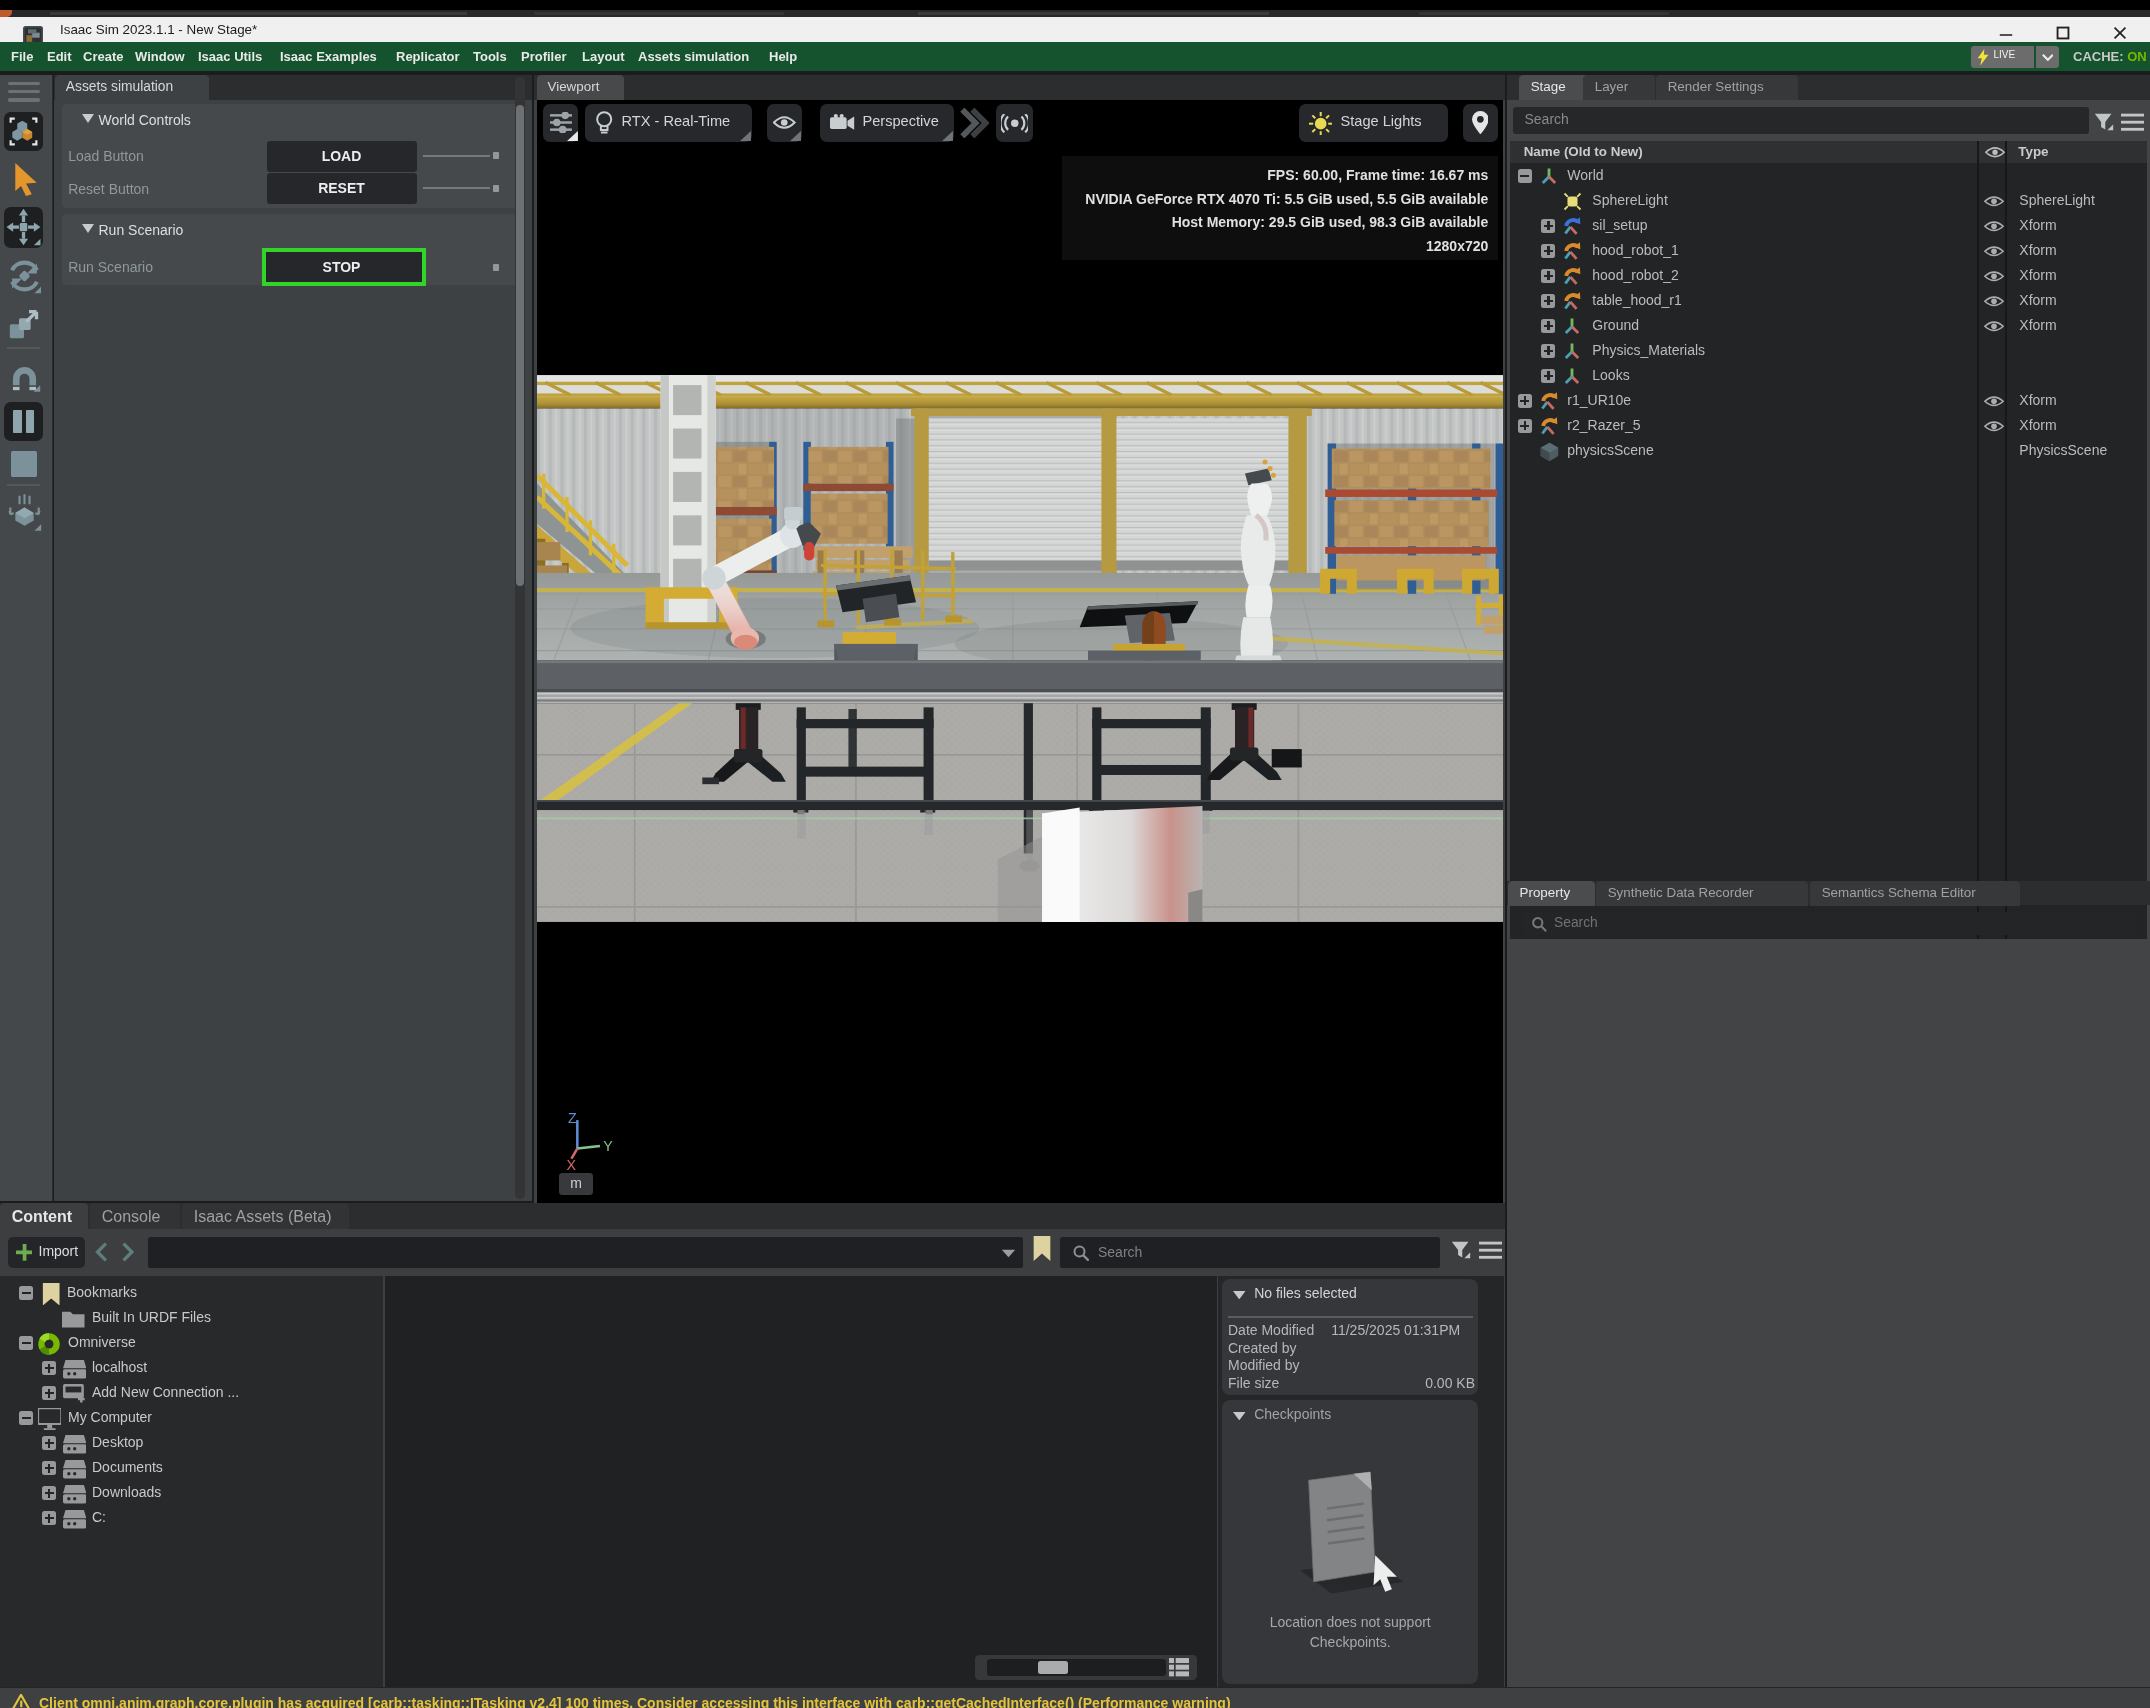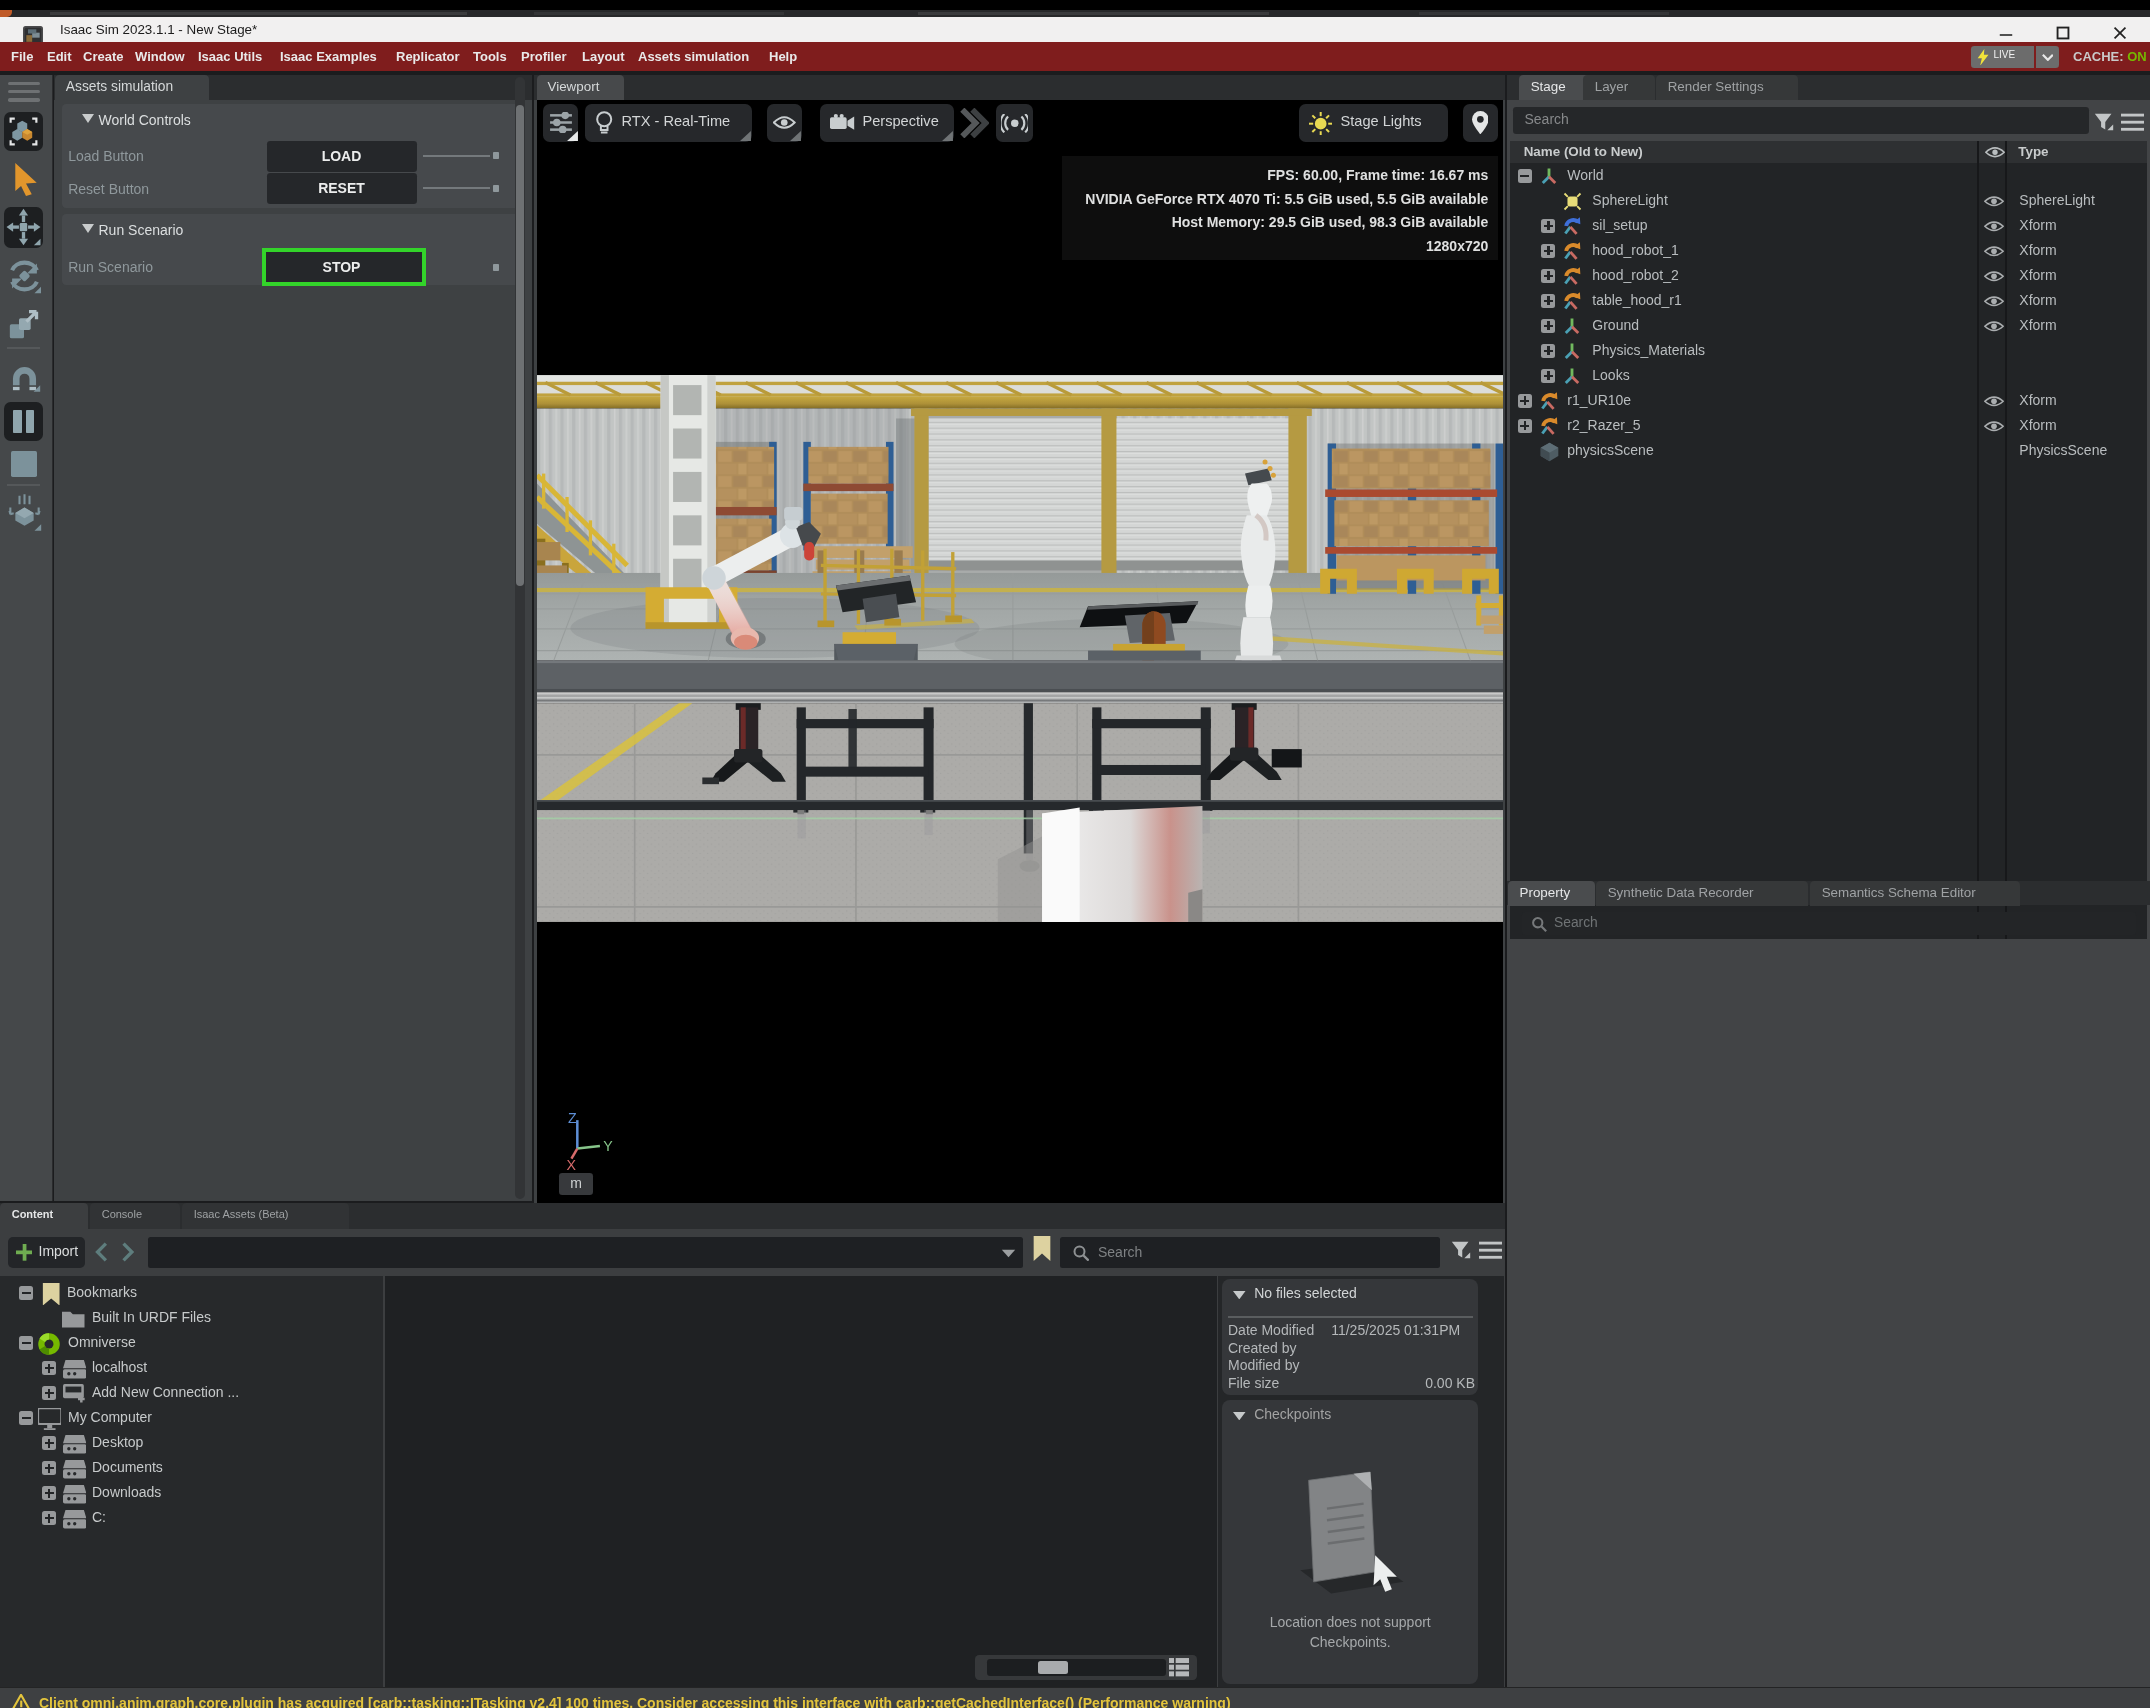--- a/index.html
+++ b/index.html
@@ -10,21 +10,21 @@
 
 
 #sliver { left:0; top:0; width:2151px; height:6.7px; background:#27282a; }
 
 
 #titlebar { left:0; top:6.7px; width:2151px; height:25px; background:#f1f0f0; }
 #titlebar .ttext { position:absolute; left:60px; top:5px; font-size:13.4px; color:#1c1c1c; }
 .winbtn { position:absolute; top:0; width:14px; height:14px; }
 
 
-#menubar { left:0; top:32px; width:2151px; height:29px; background:#7f1d1d; }
+#menubar { left:0; top:32px; width:2151px; height:29px; background:#14532d; }
 #menubar .mi { position:absolute; top:6.7px; font-size:13px; font-weight:700; color:#e9e9e9; }
 
 
 #lbar { left:0; top:65px; width:53px; height:1126px; background:#45484a; border-right:1.7px solid #2a2b2d; }
 
 
 #lpanel { left:54px; top:65px; width:478px; height:1126px; background:#3e4143; }
 #lpanel .tabbar { position:absolute; left:0; top:0; width:478px; height:25px; background:#2b2d2f; }
 #lpanel .tab { position:absolute; left:0.8px; top:0; width:154px; height:25px; background:#3e4143; border-radius:4.2px 4.2px 0 0; color:#d5d8d9; font-size:13.8px; padding:4.2px 0 0 11px; }
 .sect { position:absolute; left:7.5px; width:459px; background:#46494c; border-radius:4.2px; }
@@ -56,21 +56,21 @@
 .trow .ty { position:absolute; left:509px; top:4.2px; }
 .pm { position:absolute; top:5.8px; width:14px; height:14px; background:#97999b; border-radius:2.5px; }
 .pm::before { content:""; position:absolute; left:2.5px; top:5.8px; width:9.2px; height:2.5px; background:#222426; }
 .pm.plus::after { content:""; position:absolute; left:5.8px; top:2.5px; width:2.5px; height:9.2px; background:#222426; }
 #ptabbar { position:absolute; left:0; top:806px; width:643px; height:24px; background:#2b2d2f; }
 #psearch { position:absolute; left:15px; top:837px; width:614px; height:23.4px; background:#232527; border-radius:3.3px; }
 
 
 #cpanel { left:0; top:1193px; width:1505px; height:484px; background:#3c3e40; }
 #ctabbar { position:absolute; left:0; top:0; width:1505px; height:26px; background:#2b2d2f; }
-.ctab { position:absolute; top:0; height:26px; font-size:11px; padding:5px 0 0 11.7px; border-radius:4.2px 4.2px 0 0; }
+.ctab { position:absolute; top:0; height:26px; font-size:16px; padding:5px 0 0 11.7px; border-radius:4.2px 4.2px 0 0; }
 #ctoolbar { position:absolute; left:0; top:26px; width:1505px; height:46px; background:#3c3e40; }
 #ftree { position:absolute; left:0; top:73px; width:383px; height:411px; background:#27292b; }
 #ffiles { position:absolute; left:385px; top:73px; width:832px; height:411px; background:#1f2123; }
 #finfo { position:absolute; left:1218px; top:73px; width:286px; height:411px; background:#242628; }
 .frow { position:absolute; color:#c7cacb; font-size:14px; height:25px; white-space:nowrap; width:383px; }
 .ibox { position:absolute; left:4.2px; width:256px; background:#35373a; border-radius:8px; color:#b5b8ba; font-size:14px; }
 
 
 #statusbar { left:0; top:1677px; width:2151px; height:31px; background:#3e4042; border-top:1.7px solid #232425; }
 #statusbar .wtext { position:absolute; left:39px; top:6.7px; color:#e3c43c; font-size:14px; font-weight:700;text-align:center; }

